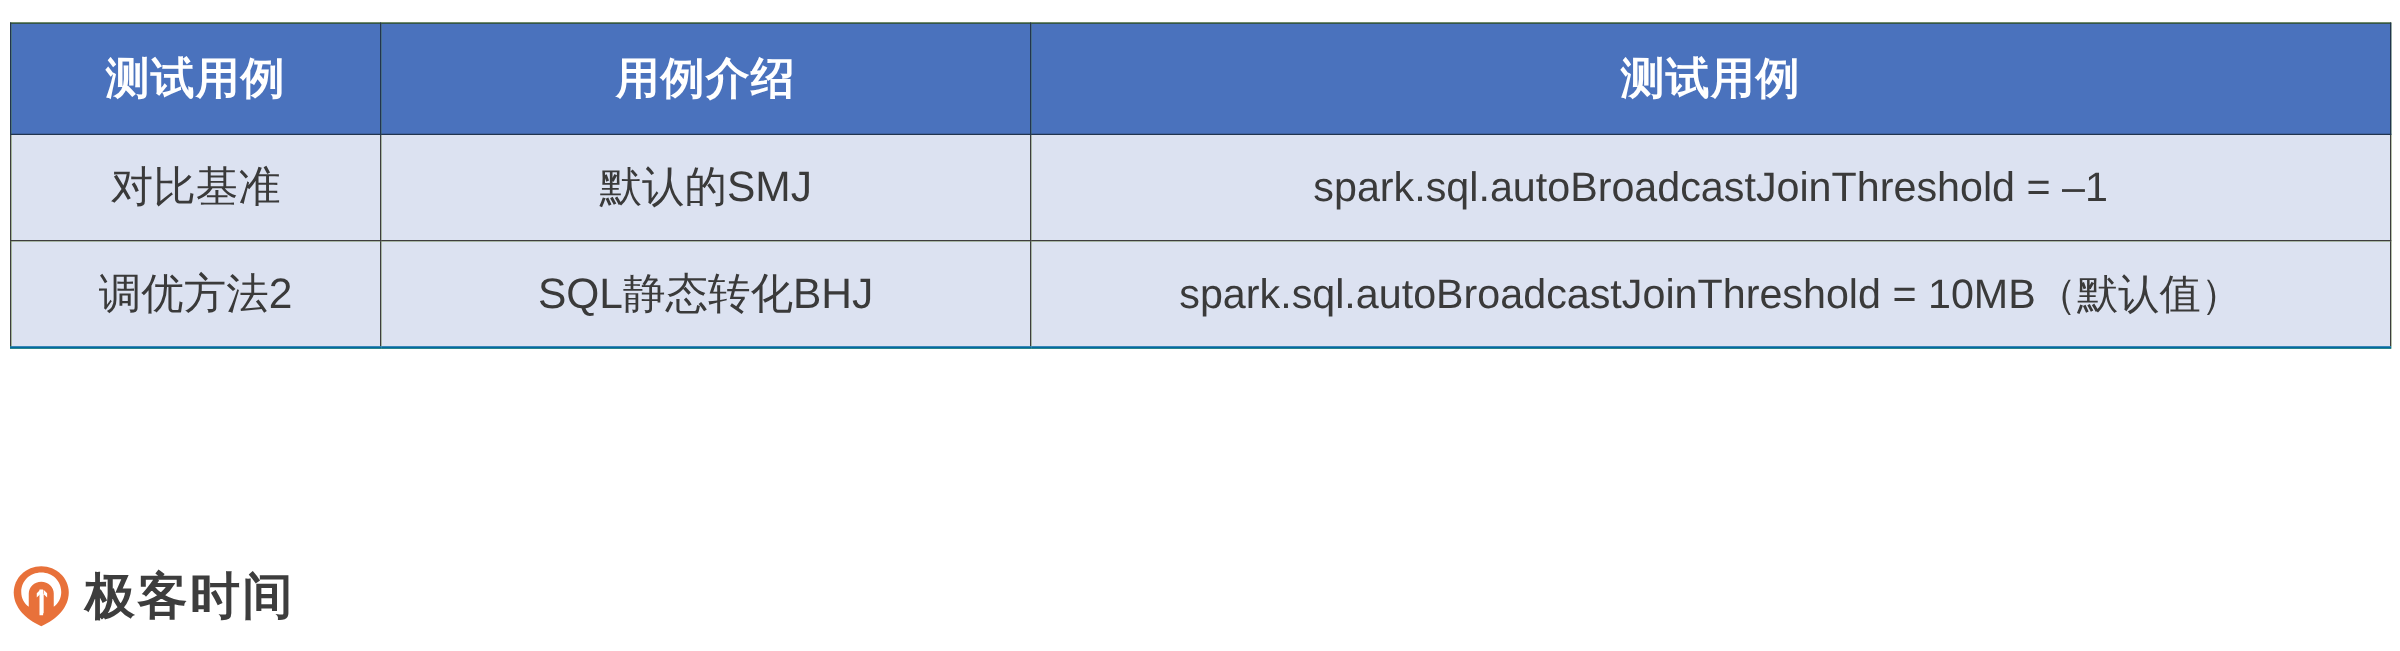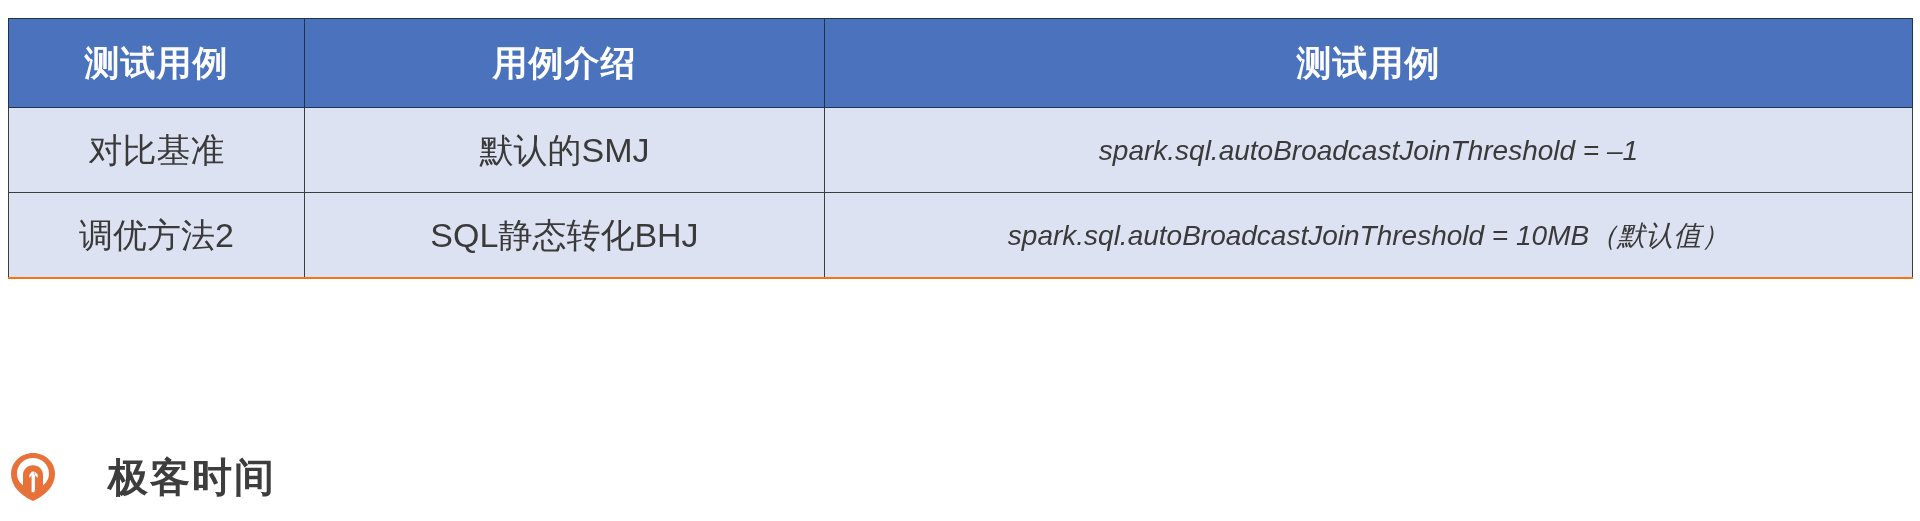--- a/index.html
+++ b/index.html
@@ -55,25 +55,24 @@
     font-size: 34px;
     line-height: 1.25;
     height: 84px;
     text-align: center;
     vertical-align: middle;
     border: 1px solid #3d3d3d;
     padding: 0 0;
     white-space: nowrap;
   }
   tbody tr:last-child td {
-    border-bottom: 2px solid #f97316;
+    border-bottom: 2px solid #0369a1;
   }
   tbody td.param {
-    font-size: 28px;
-    font-style: italic;
+    font-size: 33px;
   }
 
   .footer {
     position: absolute;
     left: 10px;
     top: 452px;
     display: flex;
     align-items: center;
     gap: 12px;
   }
@@ -83,21 +82,20 @@
     flex: 0 0 auto;
     display: block;
   }
   .logo-text {
     font-size: 40px;
     font-weight: bold;
     color: #3d3d3d;
     letter-spacing: 2px;
     line-height: 1;
     font-family: "DejaVu Sans", sans-serif;
-    margin-left: 40px;
   }
 </style>
 </head>
 <body>
 
 <div class="page">
 
   <div class="table-wrap">
     <table class="data-table">
       <colgroup>

